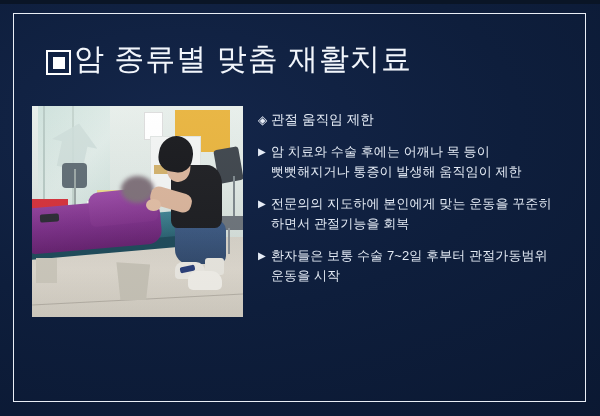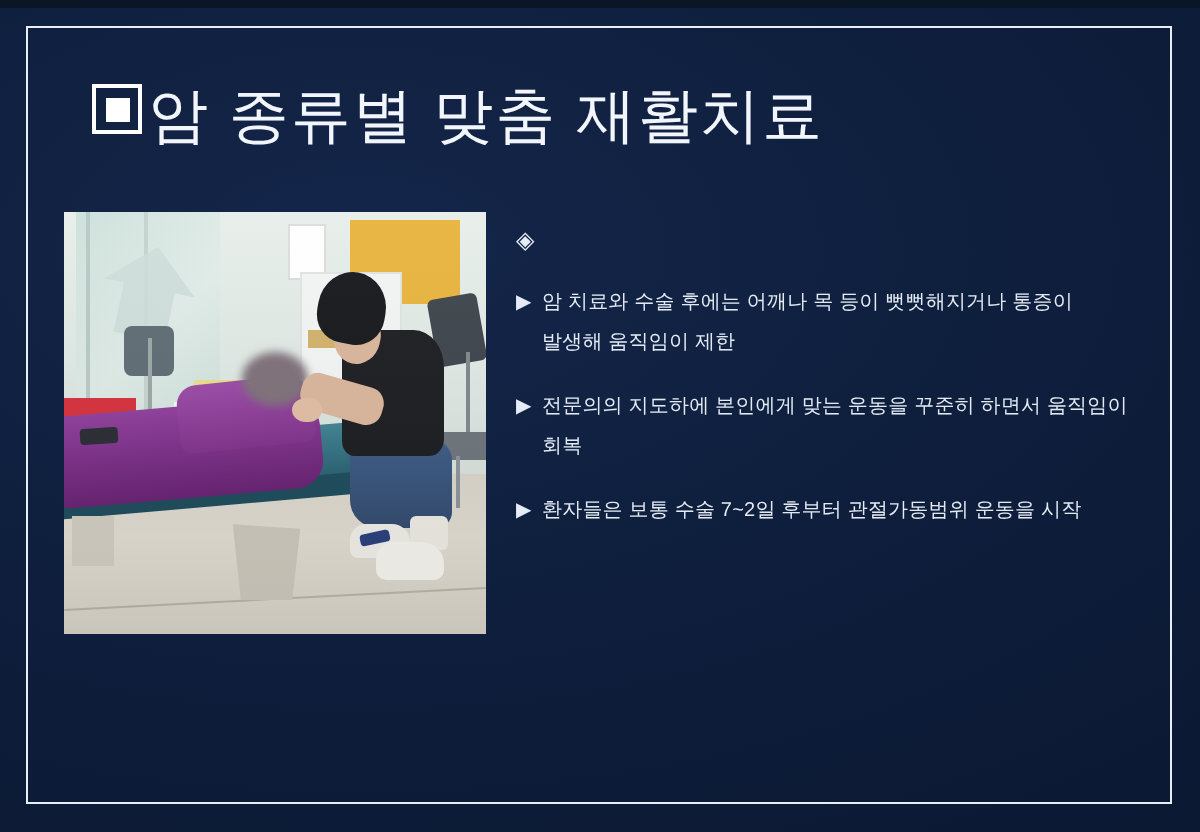--- a/index.html
+++ b/index.html
@@ -45,21 +45,21 @@
     pointer-events: none;
     z-index: 4;
   }
 
   
   .title-row {
     position: absolute;
     left: 46px;
     top: 42px;
     display: flex;
-    align-items: flex-start;
+    align-items: flex-end;
     z-index: 3;
   }
   .title-bullet {
     width: 25px;
     height: 25px;
     border: 2px solid #ffffff;
     box-sizing: border-box;
     display: flex;
     align-items: center;
     justify-content: center;
@@ -333,21 +333,21 @@
     font-size: 11px;
     line-height: 20px;
     width: 13px;
     text-align: left;
   }
   .bmark.diamond { font-size: 12px; }
   .bmark.tri { font-size: 10px; }
 
   .btext {
     color: #e3eaf4;
-    font-size: 10px;
+    font-size: 13px;
     line-height: 20px;
     letter-spacing: .1px;
     word-break: keep-all;
   }
   .level1 .btext { font-size: 13.5px; }
 </style>
 </head>
 <body>
 
 <div class="slide">
@@ -404,30 +404,31 @@
       <div class="ph-t-sock"></div>
       <div class="ph-t-shoe1"></div>
       <div class="photo-tone"></div>
     </div>
   </div>
 
   <div class="body-list">
 
     <div class="bullet-row level1">
       <span class="bmark diamond">◈</span>
+      <span class="btext">관절 움직임 제한</span>
     </div>
 
     <div class="bullet-row level2">
       <span class="bmark tri">▶</span>
       <span class="btext">암 치료와 수술 후에는 어깨나 목 등이 뻣뻣해지거나 통증이 발생해 움직임이 제한</span>
     </div>
 
     <div class="bullet-row level2">
       <span class="bmark tri">▶</span>
-      <span class="btext">전문의의 지도하에 본인에게 맞는 운동을 꾸준히 하면서 움직임이 회복</span>
+      <span class="btext">전문의의 지도하에 본인에게 맞는 운동을 꾸준히 하면서 관절기능을 회복</span>
     </div>
 
     <div class="bullet-row level2">
       <span class="bmark tri">▶</span>
       <span class="btext">환자들은 보통 수술 7~2일 후부터 관절가동범위 운동을 시작</span>
     </div>
 
   </div>
 
 </div>

